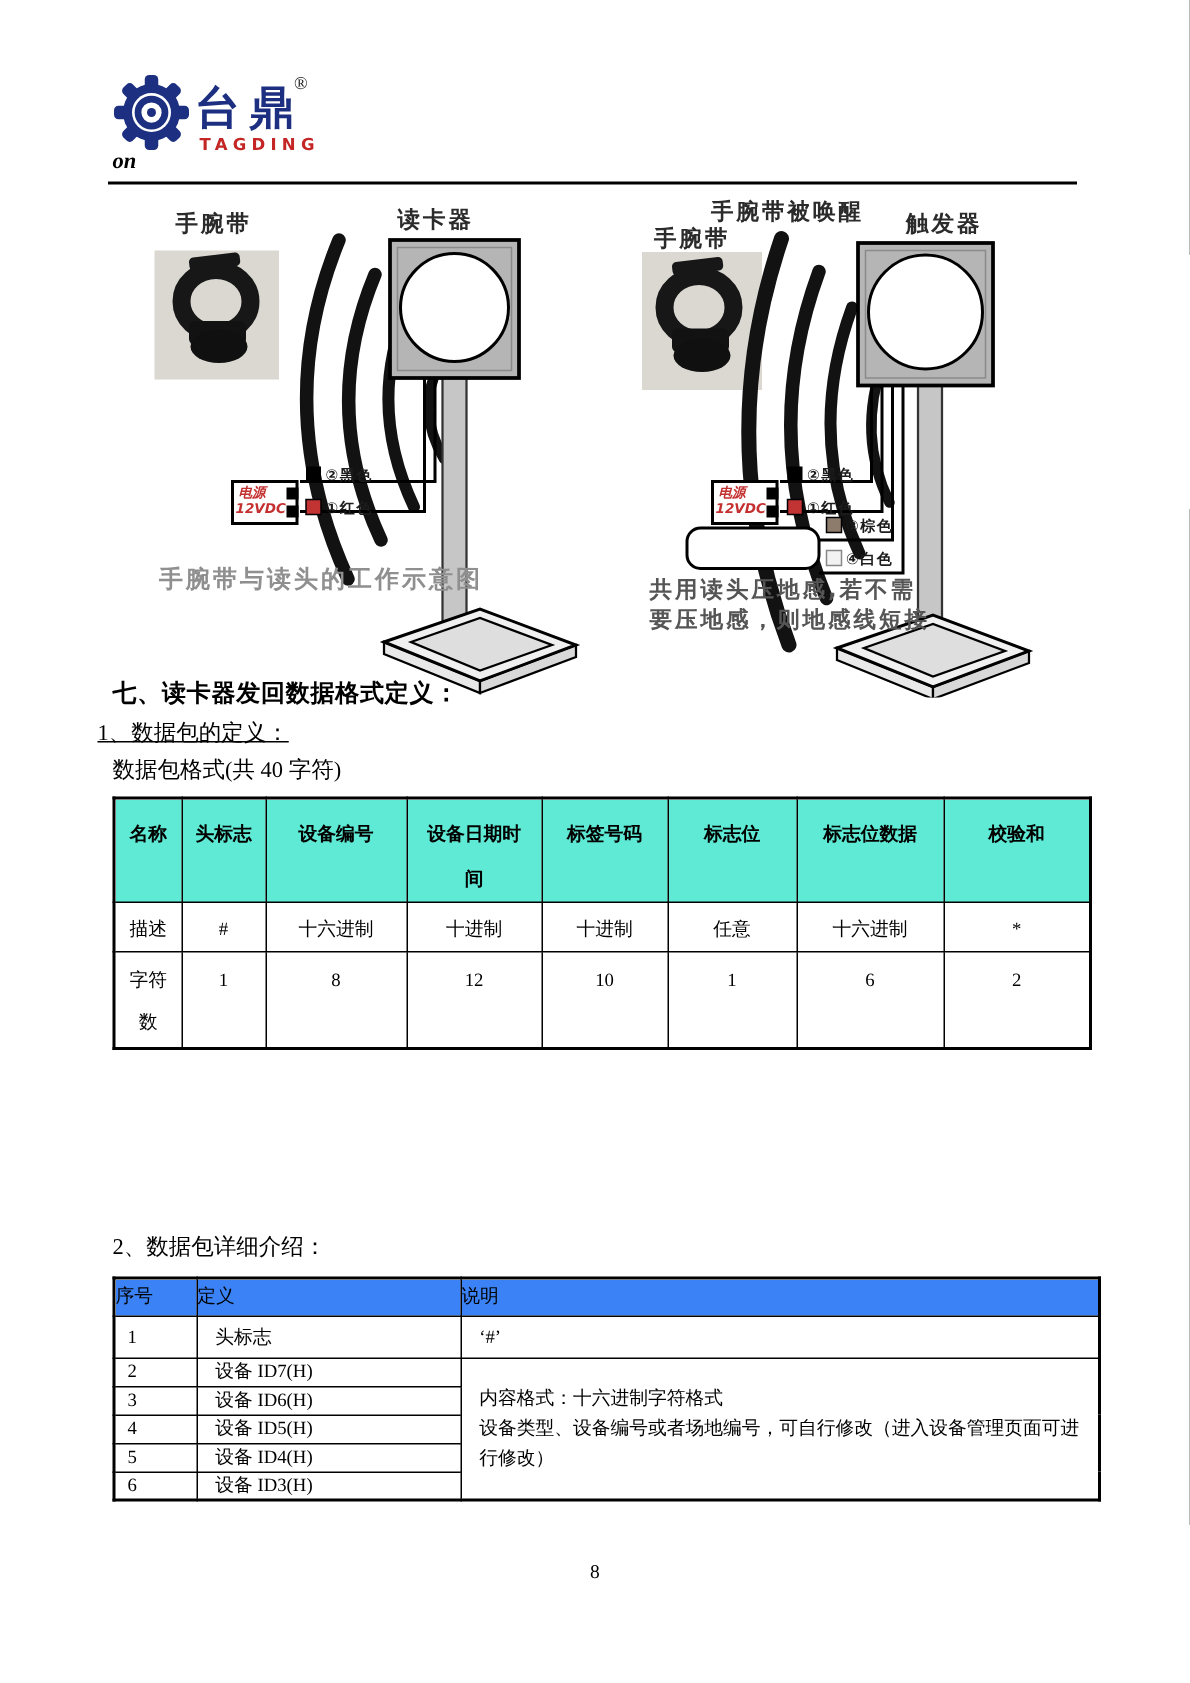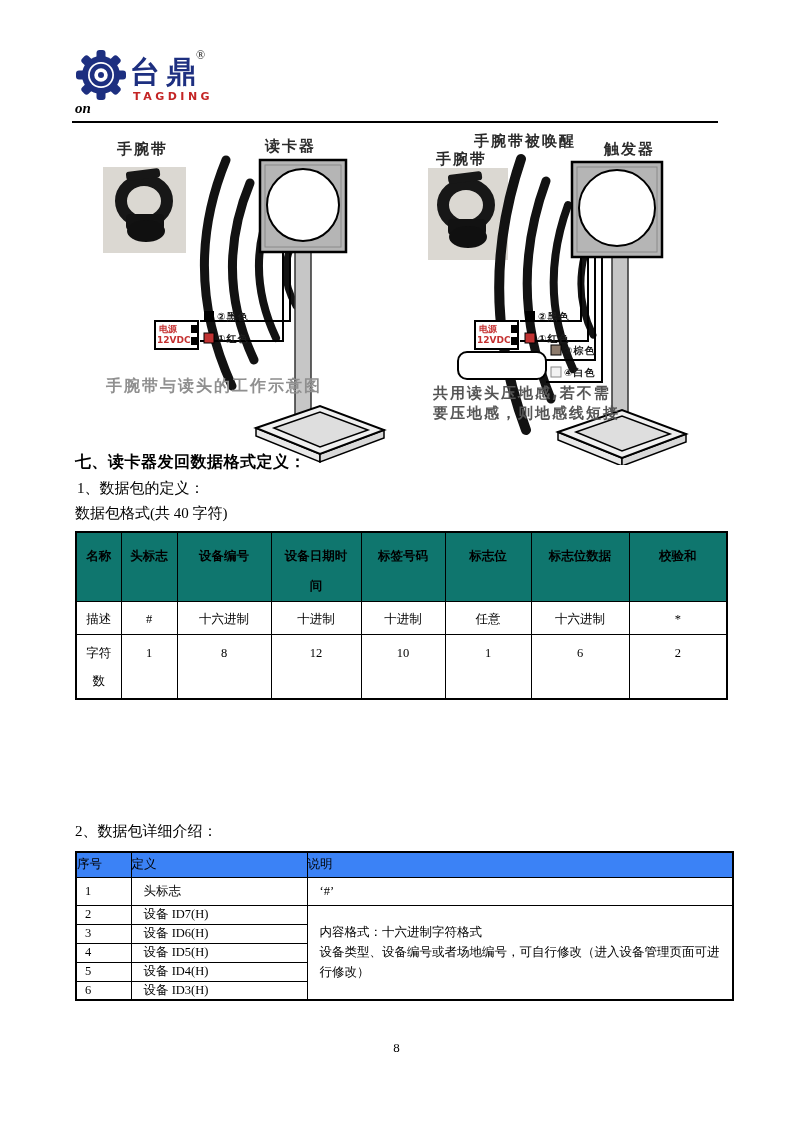--- a/index.html
+++ b/index.html
@@ -21,37 +21,37 @@
                word-spacing:8px; letter-spacing:0.5px; }
   .doc-title2 { left:75px; top:100px; font-size:15px; font-style:italic; font-weight:600;text-align:right; }
   .head-rule { left:72px; top:121px; width:646px; height:2px; background:#000; }
 
   
   .dlabel { font-family:"DejaVu Sans",sans-serif; font-weight:bold; color:#2b2b2b;
             font-size:15px; letter-spacing:2px; white-space:nowrap; }
   .wire-label { font-family:"DejaVu Sans",sans-serif; font-weight:bold; color:#1c1c1c;
                 font-size:10px; letter-spacing:1px; white-space:nowrap; }
   .psu-text { font-family:"DejaVu Sans",sans-serif; font-weight:bold; color:#c43030;
-              font-size:9px; line-height:10px; white-space:nowrap; }
+              font-size:9px; line-height:10px; white-space:nowrap;font-style:italic; }
   .cap-left { left:106px; top:376px; font-size:16px; color:#8f8f8f; font-weight:bold;
               font-family:"DejaVu Sans",sans-serif; letter-spacing:2px; }
   .cap-right { font-size:15px; color:#555; font-weight:bold;
                font-family:"DejaVu Sans",sans-serif; letter-spacing:2px; }
 
   
   .sec-head { left:75px; top:452px; font-size:16px; font-weight:bold; letter-spacing:0.5px; }
   .sec-item { font-size:15px; }
 
   
   table { border-collapse:collapse; table-layout:fixed; }
   .t1 { left:75px; top:531px; width:651px; }
   .t1 td { border:1px solid #000; text-align:center; vertical-align:top;
            font-size:12.5px; overflow:hidden; }
   .t1 { border:2px solid #000; }
-  .t1 .head td { background:#0f766e; font-weight:bold; height:62px; line-height:30px; padding-top:8px; }
+  .t1 .head td { background:#5eead4; font-weight:bold; height:62px; line-height:30px; padding-top:8px; }
   .t1 .hd-wrap { padding:8px 11px 0 11px; line-height:30px;margin-left:28px; }
   .t1 .desc td { height:33px; line-height:26px; padding-top:4px; }
   .t1 .count td { height:64px; line-height:28px; padding-top:4px; }
   .t1 .count .lbl { padding:4px 8px 0 8px; }
 
   .t2 { left:75px; top:851px; width:657px; border:2px solid #000; }
   .t2 td { border:1px solid #000; font-size:12.5px; vertical-align:middle; overflow:hidden; }
   .t2 .head td { background:#3b82f6; font-weight:normal; text-align:left; height:25px; }
   .t2 .r1 td { height:28px; }
   .t2 .dr td { height:19px; }
@@ -194,21 +194,21 @@
   <div class="abs psu-text" style="left:479px; top:324px;">电源</div>
   <div class="abs psu-text" style="left:477px; top:335px;">12VDC</div>
   <div class="abs wire-label" style="left:538px; top:310px;">②黑色</div>
   <div class="abs wire-label" style="left:538px; top:332px;">①红色</div>
   <div class="abs wire-label" style="left:564px; top:344px;">③棕色</div>
   <div class="abs wire-label" style="left:564px; top:366px;">④白色</div>
   <div class="abs cap-right" style="left:433px; top:384px;">共用读头压地感,若不需</div>
   <div class="abs cap-right" style="left:433px; top:404px;">要压地感，则地感线短接</div>
 
   <div class="abs sec-head">七、读卡器发回数据格式定义：</div>
-  <div class="abs sec-item" style="left:77px; top:479px;">1、数据包的定义：</div>
+  <div class="abs sec-item" style="left:65px; top:479px;text-decoration:underline;">1、数据包的定义：</div>
   <div class="abs sec-item" style="left:75px; top:504px;">数据包格式(共 40 字符)</div>
 
   <table class="abs t1">
     <colgroup>
       <col style="width:45px">
         <col style="width:56px">
         <col style="width:94px">
         <col style="width:90px">
       <col style="width:84px">
         <col style="width:86px">

